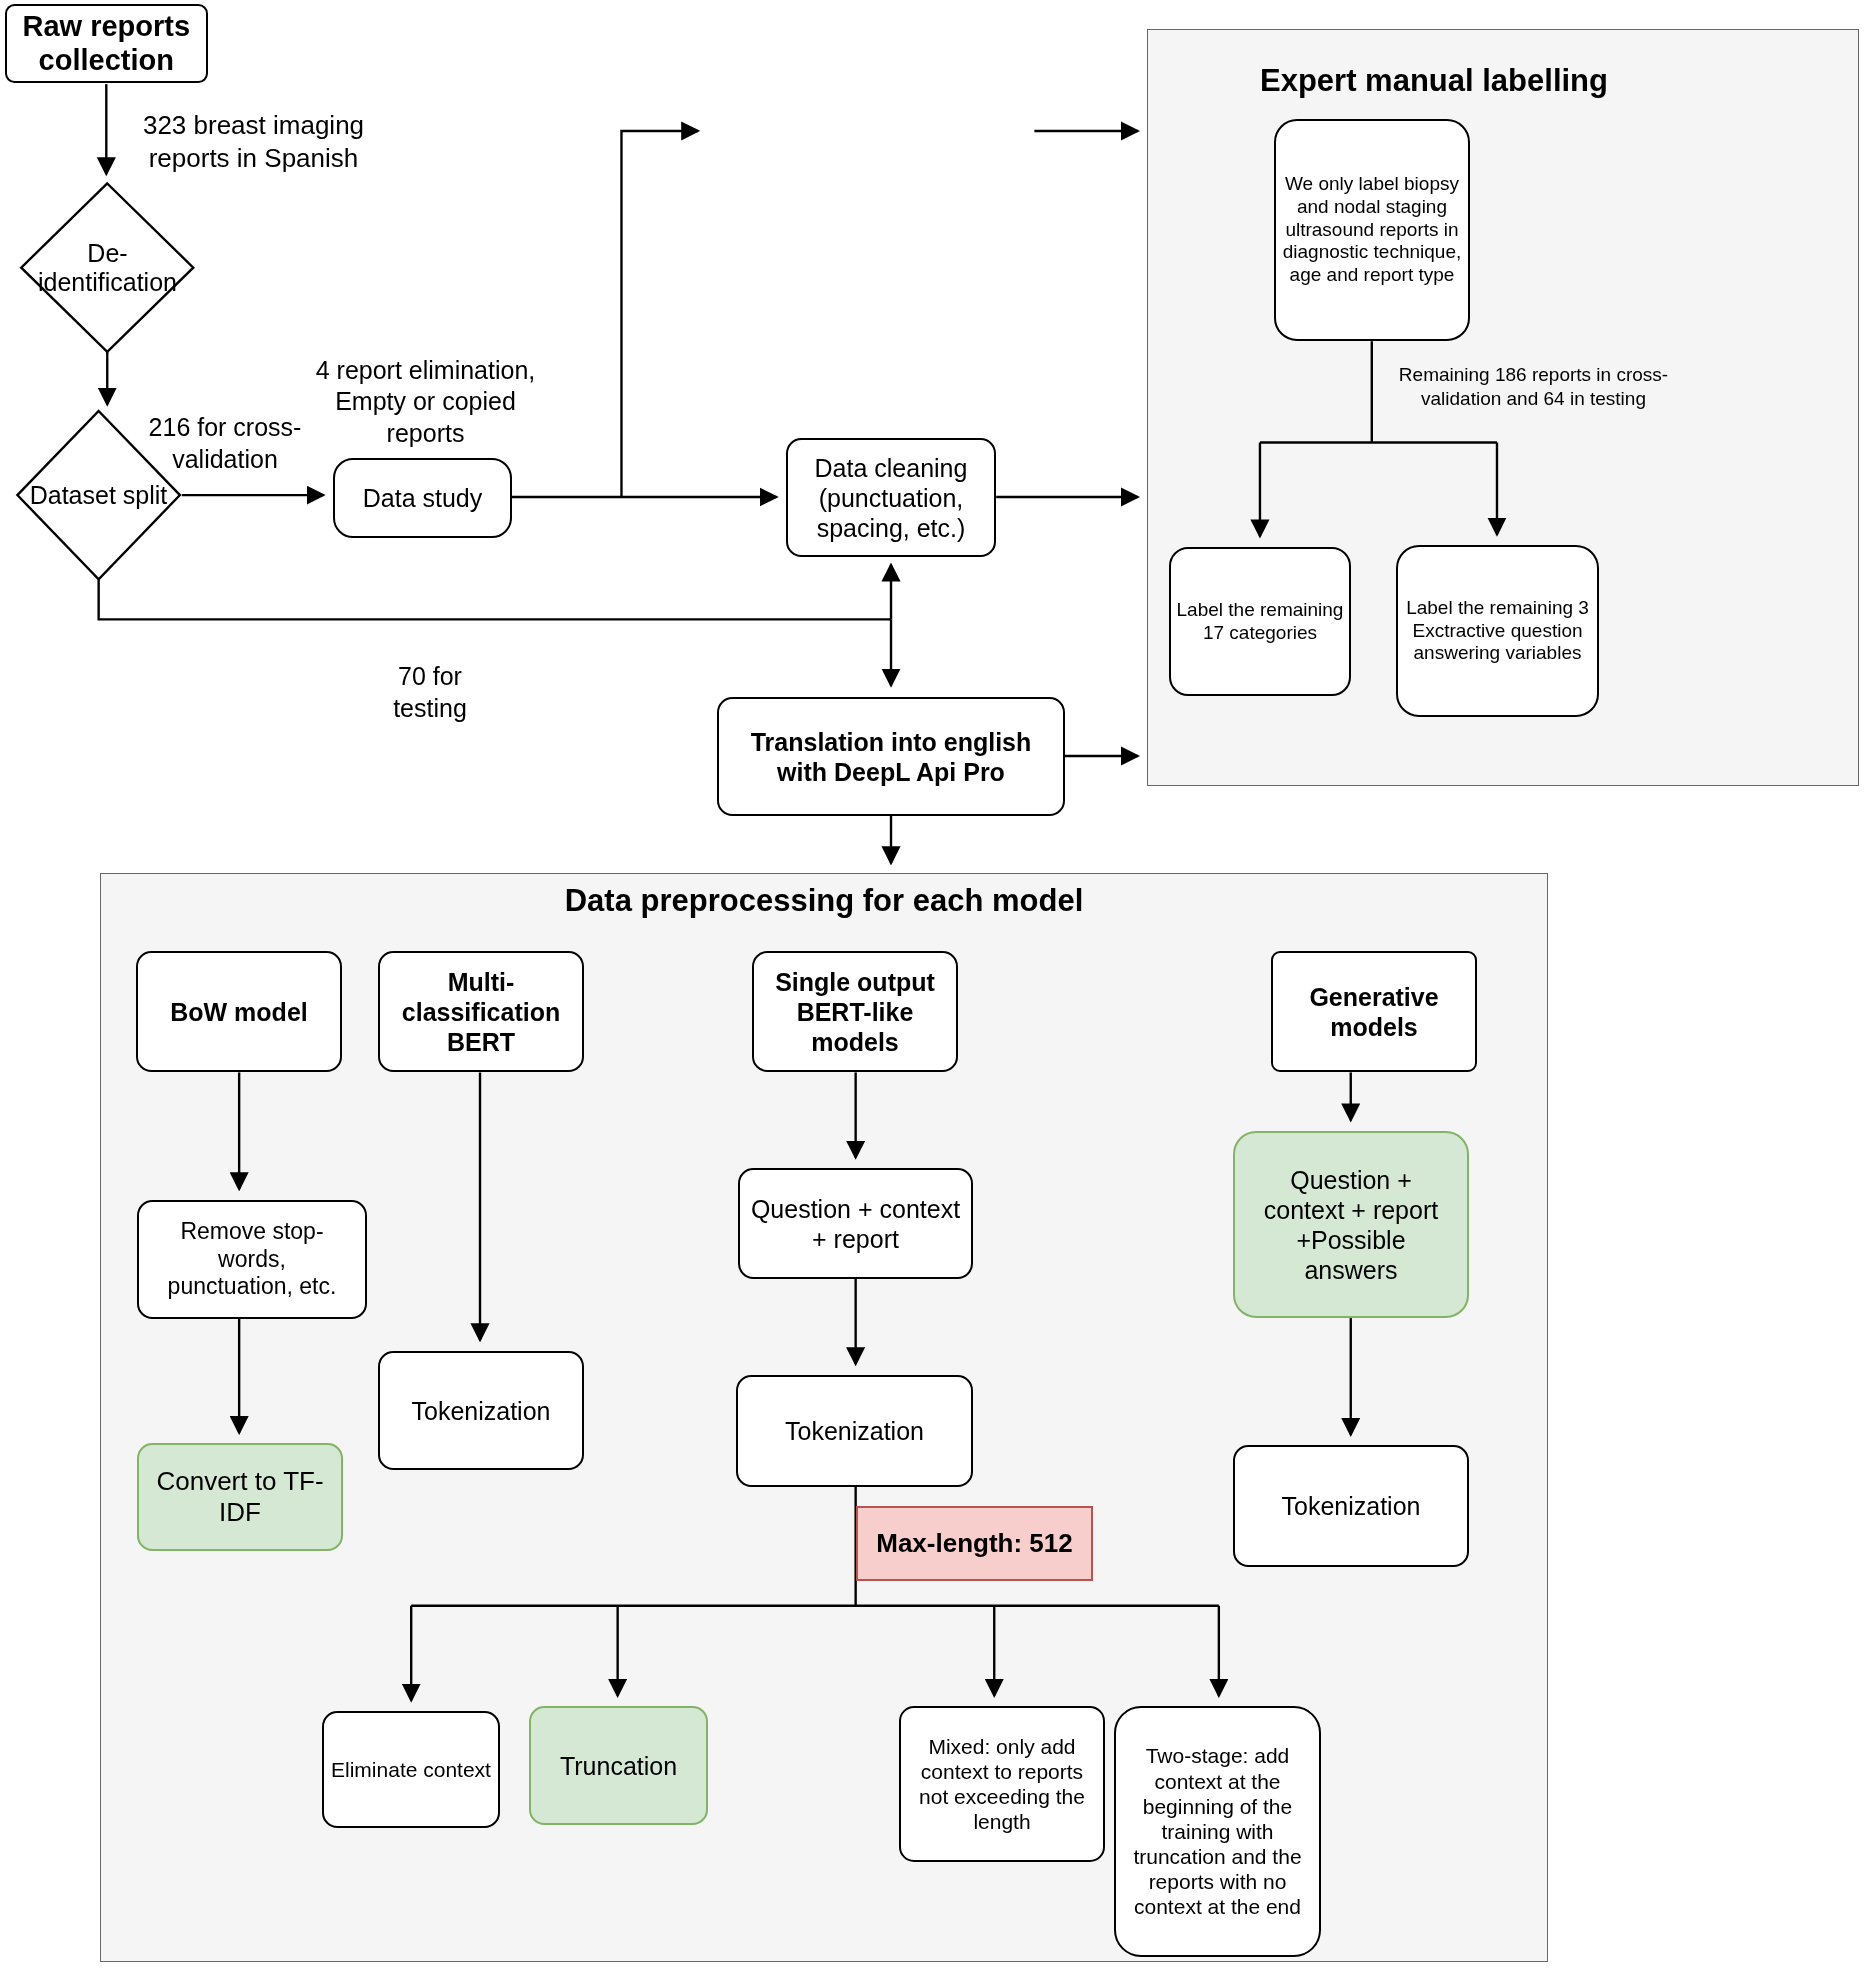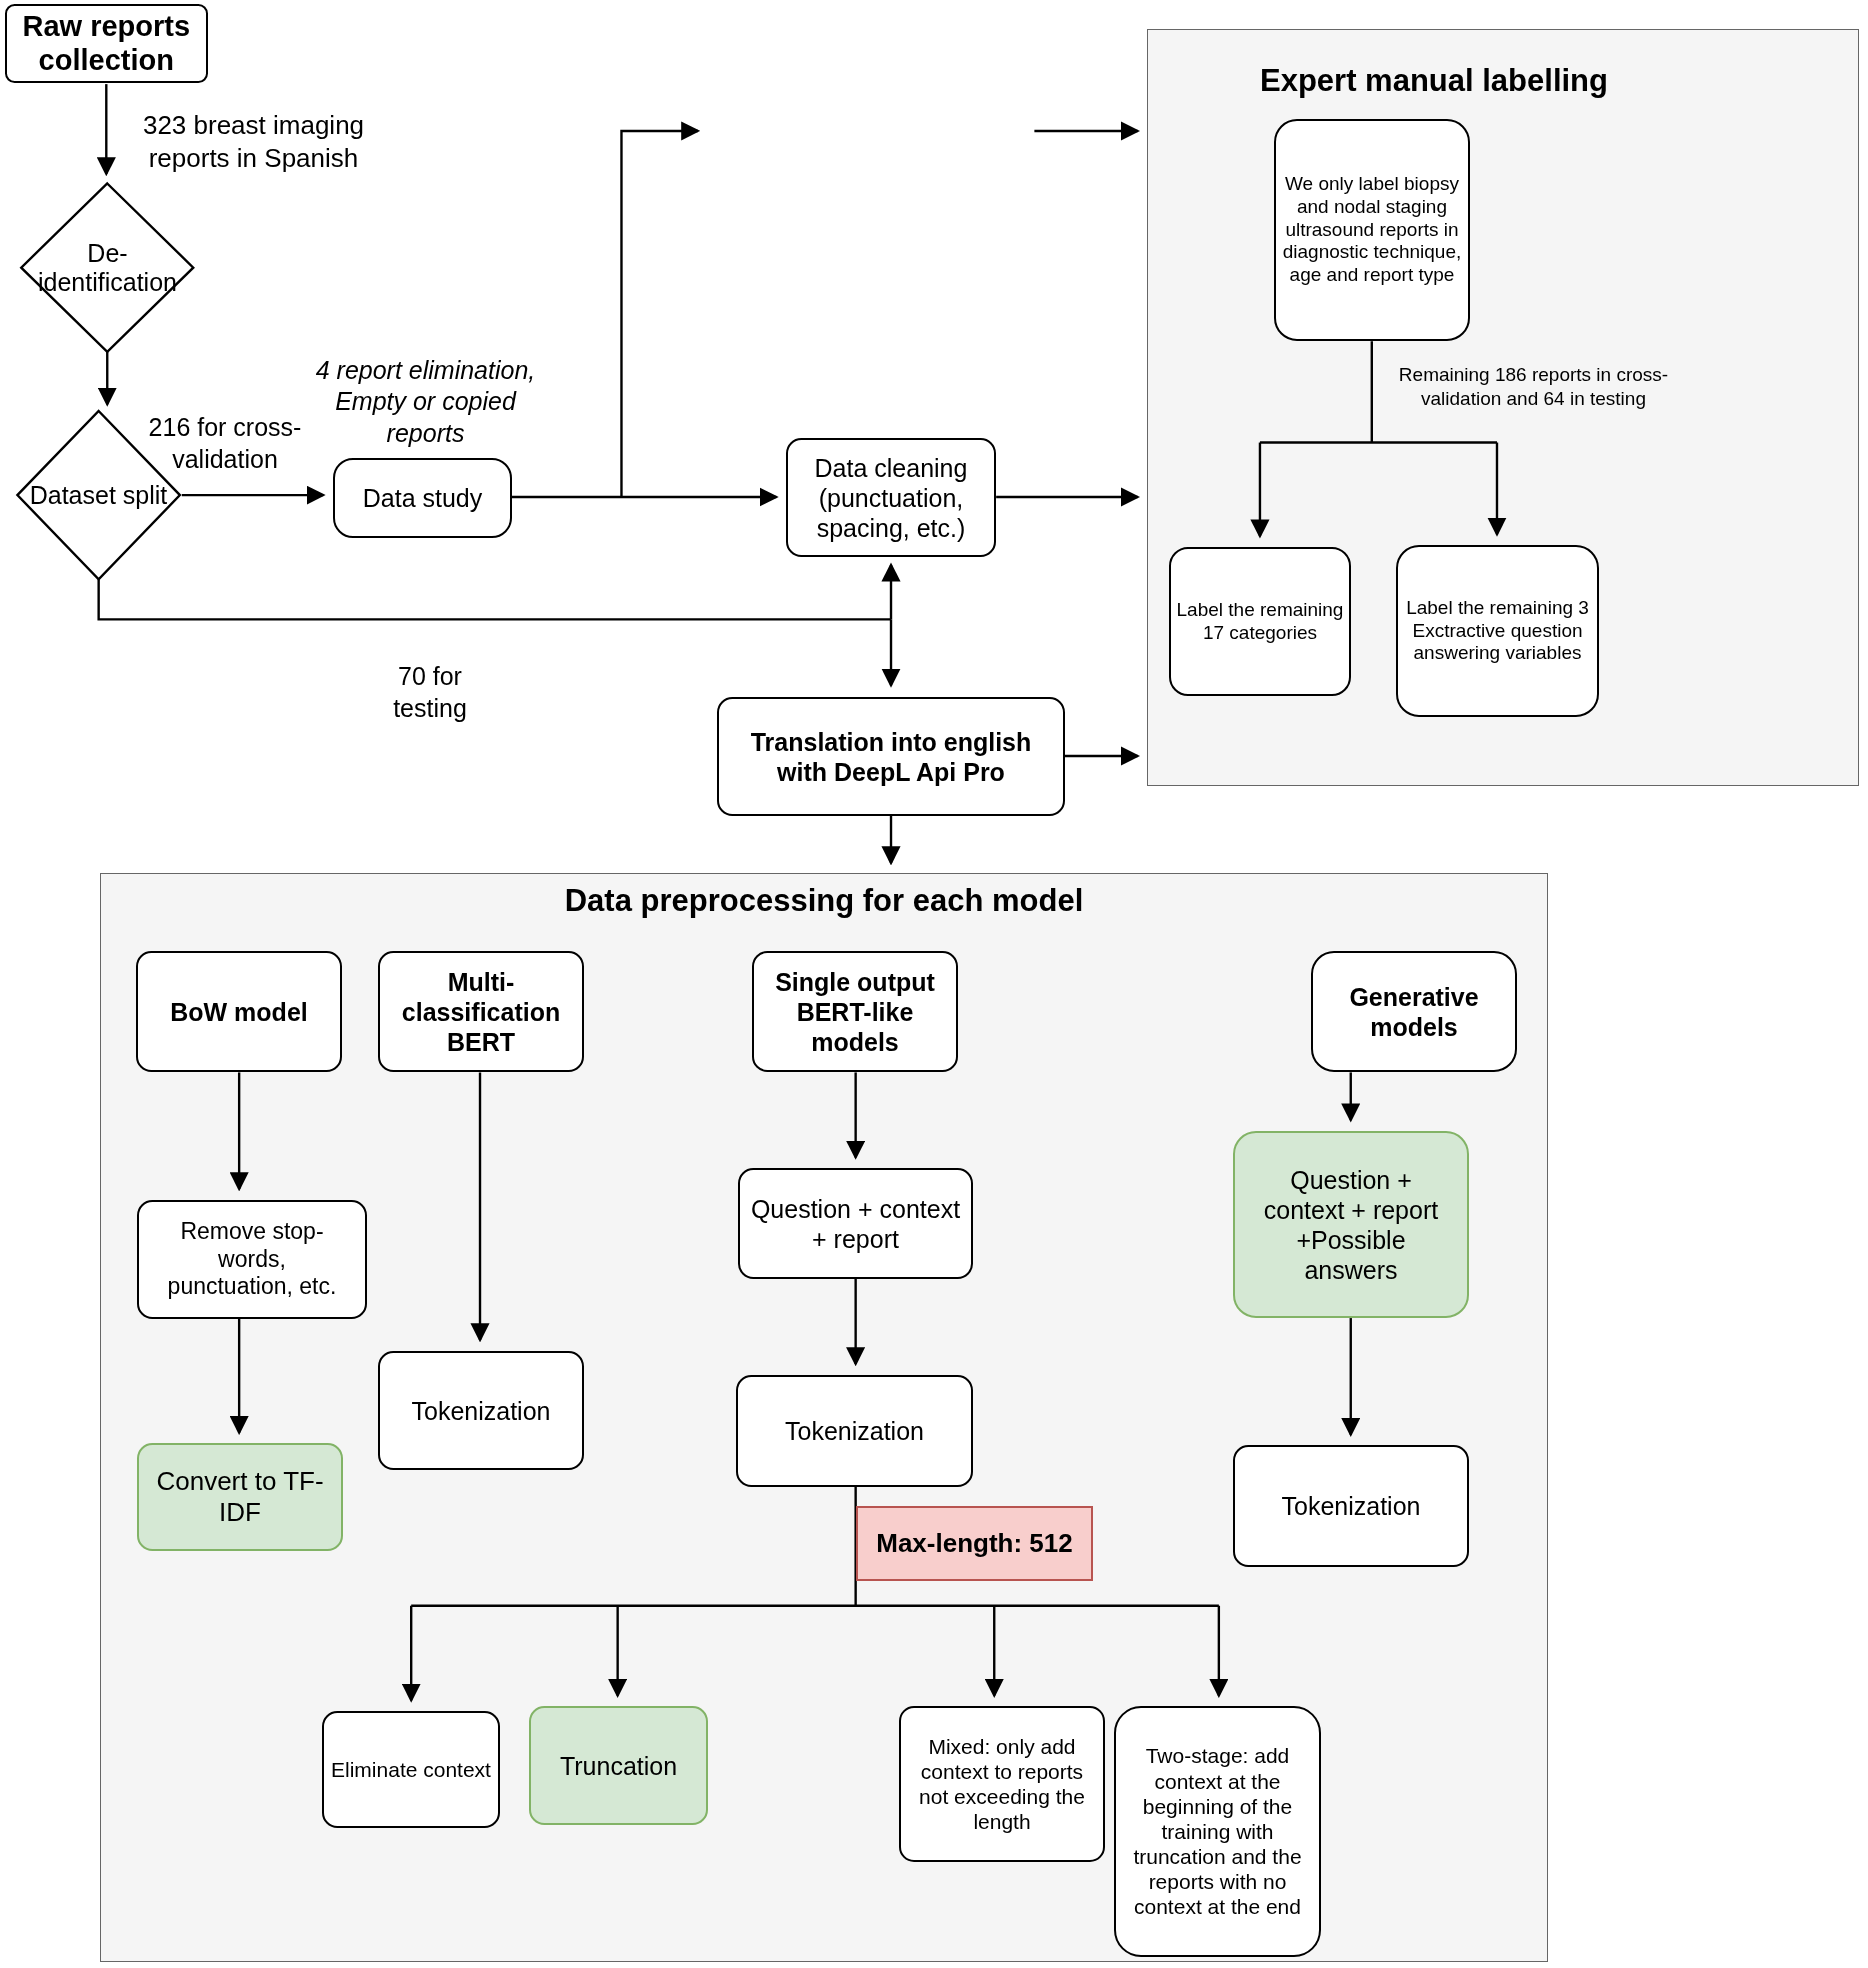--- a/index.html
+++ b/index.html
@@ -86,21 +86,21 @@
   <div class="dtext" style="left:31px;top:233px;width:153px;height:69px;">De-
 identification</div>
 
   <div class="lbl" style="left:132px;top:409px;width:186px;height:69px;">216 for cross-
 validation</div>
 
   <div class="dtext" style="left:22px;top:478px;width:153px;height:34px;">Dataset split</div>
 
   <div class="box" style="left:333px;top:458px;width:179px;height:80px;border-radius:20px;">Data study</div>
 
-  <div class="lbl" style="left:287px;top:352px;width:277px;height:100px;font-style:italic;">4 report elimination,
+  <div class="lbl" style="left:287px;top:352px;width:277px;height:100px;">4 report elimination,
 Empty or copied
 reports</div>
 
 
   <div class="box" style="left:786px;top:438px;width:210px;height:119px;border-radius:15.3px;">Data cleaning
 (punctuation,
 spacing, etc.)</div>
 
   <div class="lbl" style="left:368px;top:658px;width:124px;height:69px;">70 for
 testing</div>
@@ -131,21 +131,21 @@
   <div class="box bold" style="left:136px;top:951px;width:206px;height:121px;border-radius:15.3px;">BoW model</div>
 
   <div class="box bold" style="left:378px;top:951px;width:206px;height:121px;border-radius:15.3px;">Multi-
 classification
 BERT</div>
 
   <div class="box bold" style="left:752px;top:951px;width:206px;height:121px;border-radius:15.3px;">Single output
 BERT-like
 models</div>
 
-  <div class="box bold" style="left:1311px;top:951px;width:206px;height:121px;border-radius:23px;">Generative
+  <div class="box bold" style="left:1271px;top:951px;width:206px;height:121px;border-radius:9px;">Generative
 models</div>
 
   <div class="box" style="left:137px;top:1200px;width:230px;height:119px;border-radius:15.3px;font-size:23px;">Remove stop-
 words,
 punctuation, etc.</div>
 
   <div class="box green" style="left:137px;top:1443px;width:206px;height:108px;border-radius:15.3px;font-size:26px;">Convert to TF-
 IDF</div>
 
   <div class="box" style="left:378px;top:1351px;width:206px;height:119px;border-radius:15.3px;">Tokenization</div>

